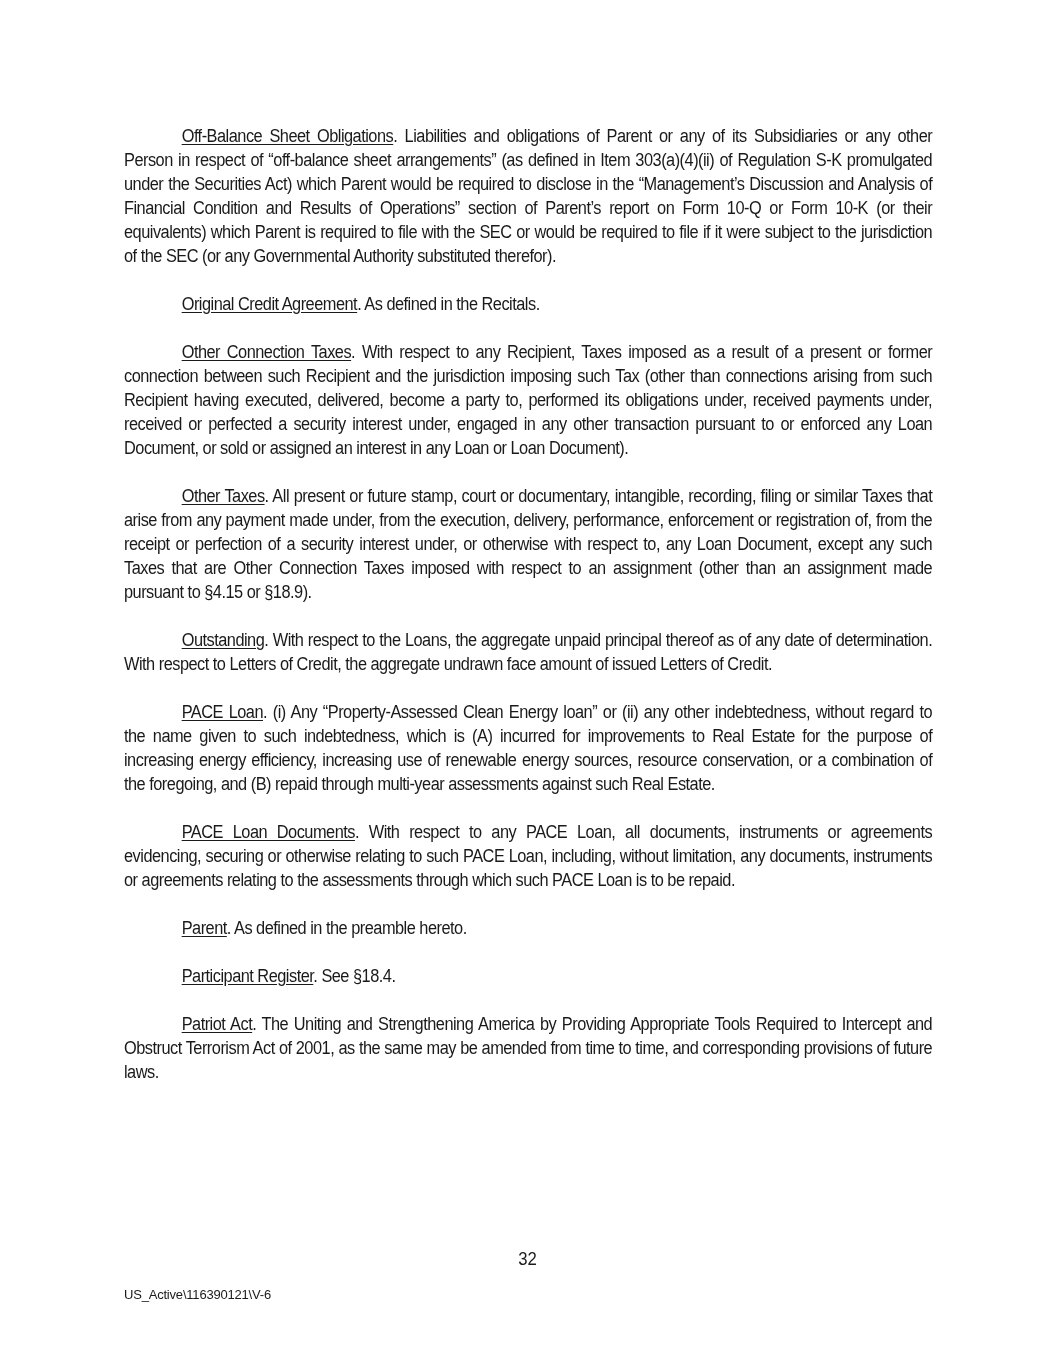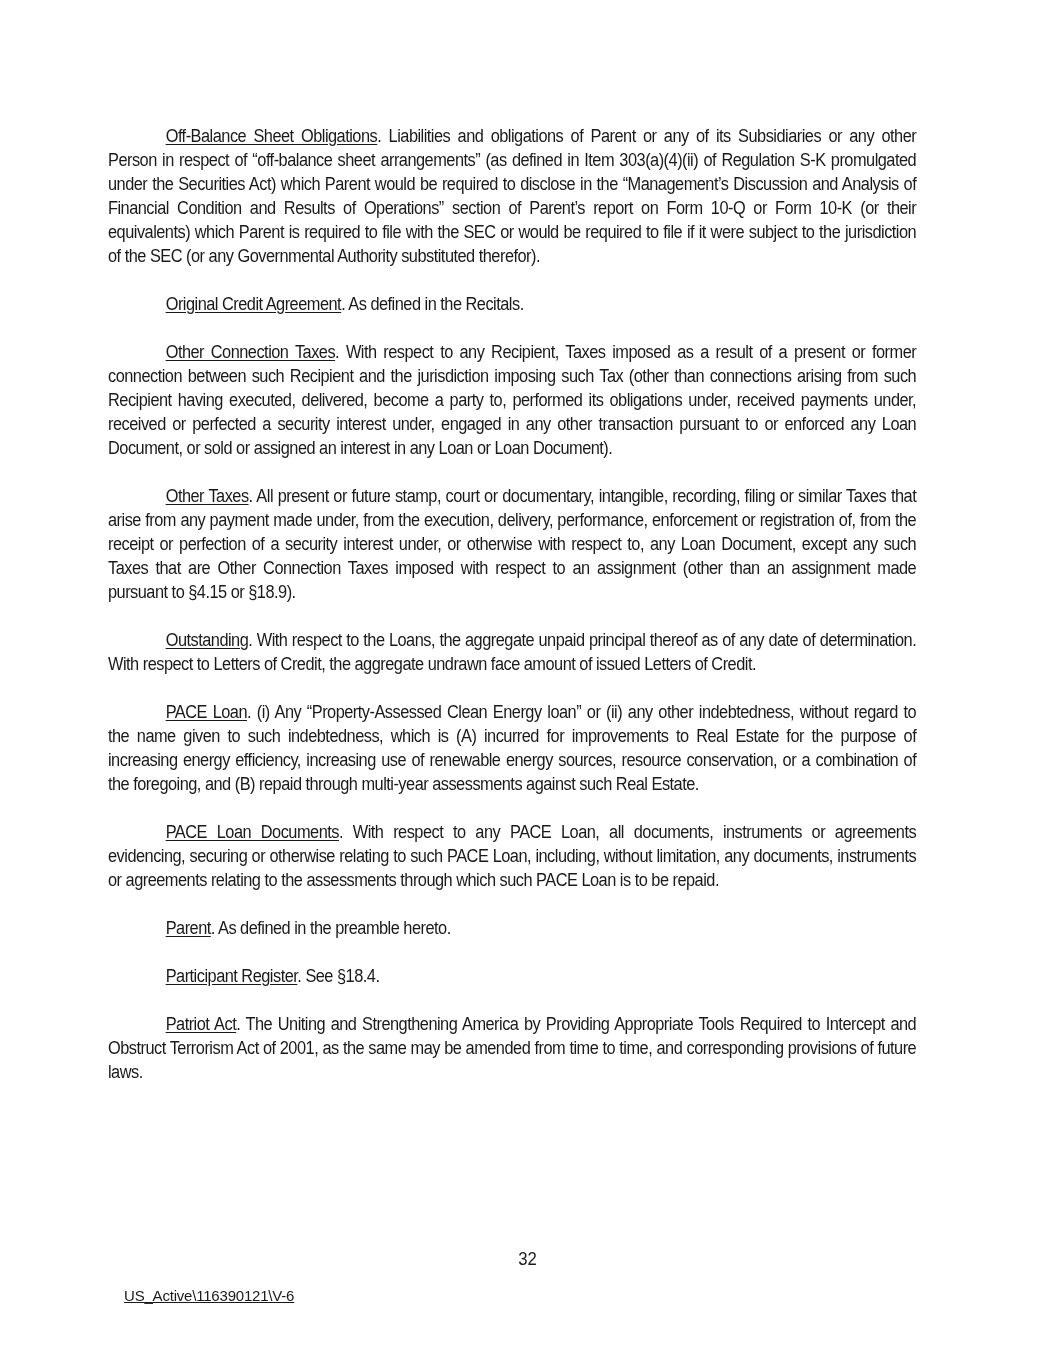--- a/index.html
+++ b/index.html
@@ -10,21 +10,21 @@
     body {
       width: 1055px;
       height: 1365px;
       position: relative;
       overflow: hidden;
       font-family: "Liberation Sans", sans-serif;
       color: #1a1a1a;
     }
     .page {
       position: absolute;
-      left: 108px;
+      left: 124px;
       top: 124px;
       width: 808px;
     }
     .para {
       font-size: 17.6px;
       line-height: 24px;
       text-align: justify;
       text-indent: 62px;
       margin: 0 0 24px 0;
       letter-spacing: -0.55px;
@@ -44,23 +44,22 @@
       top: 1249px;
       text-align: center;
       font-size: 18px;
       transform: scaleX(0.93);
       transform-origin: center top;
     }
     .footer-id {
       position: absolute;
       left: 124px;
       top: 1287px;
-      font-size: 15px;
+      font-size: 13px;
       letter-spacing: -0.2px;
-      text-decoration: underline;
     }
   </style>
 </head>
 <body>
 
 <div class="page">
   <p class="para"><span class="term">Off-Balance Sheet Obligations</span><span>. Liabilities and obligations of Parent or any of its Subsidiaries or any other Person in respect of “off-balance sheet arrangements” (as defined in Item 303(a)(4)(ii) of Regulation S-K promulgated under the Securities Act) which Parent would be required to disclose in the “Management’s Discussion and Analysis of Financial Condition and Results of Operations” section of Parent’s report on Form 10-Q or Form 10-K (or their equivalents) which Parent is required to file with the SEC or would be required to file if it were subject to the jurisdiction of the SEC (or any Governmental Authority substituted therefor).</span></p>
 
   <p class="para"><span class="term">Original Credit Agreement</span><span>.  As defined in the Recitals.</span></p>
 

